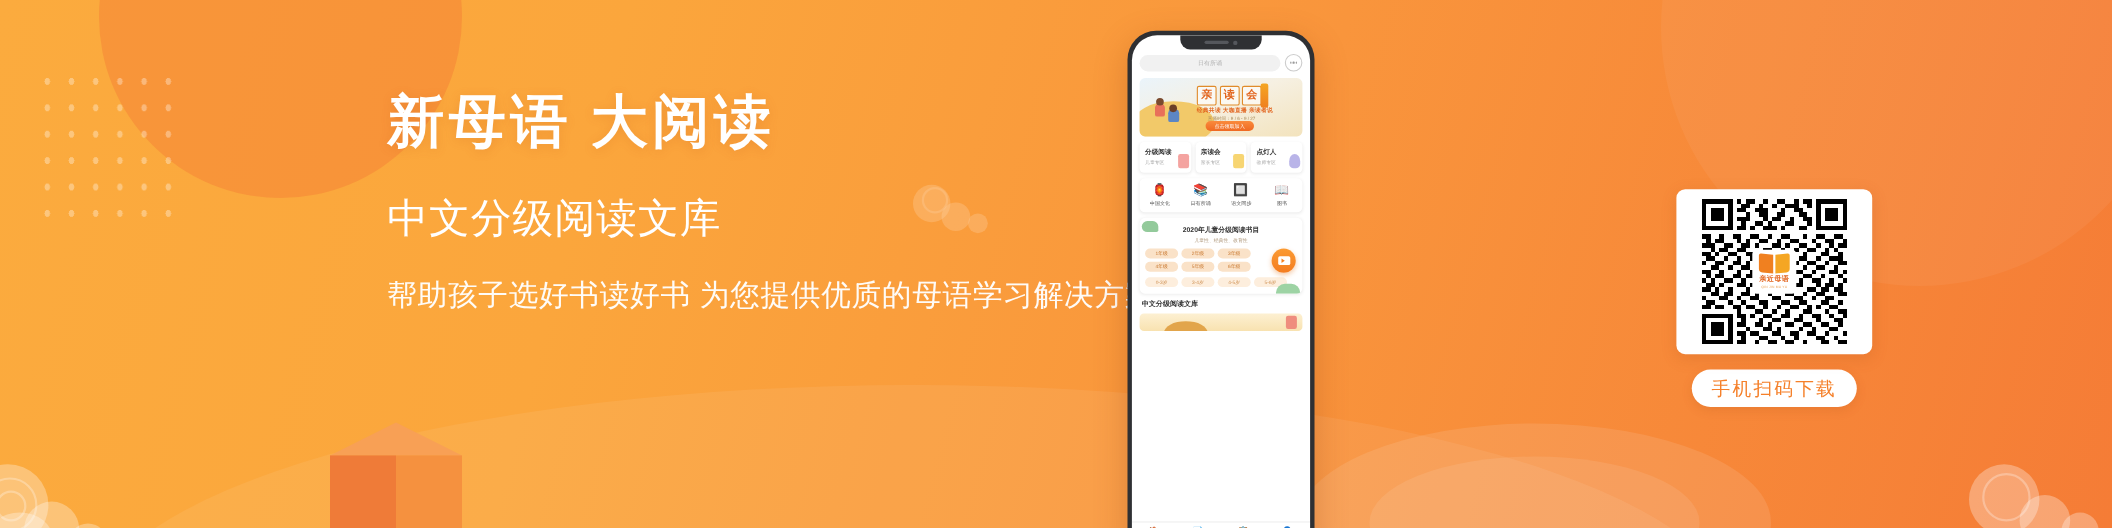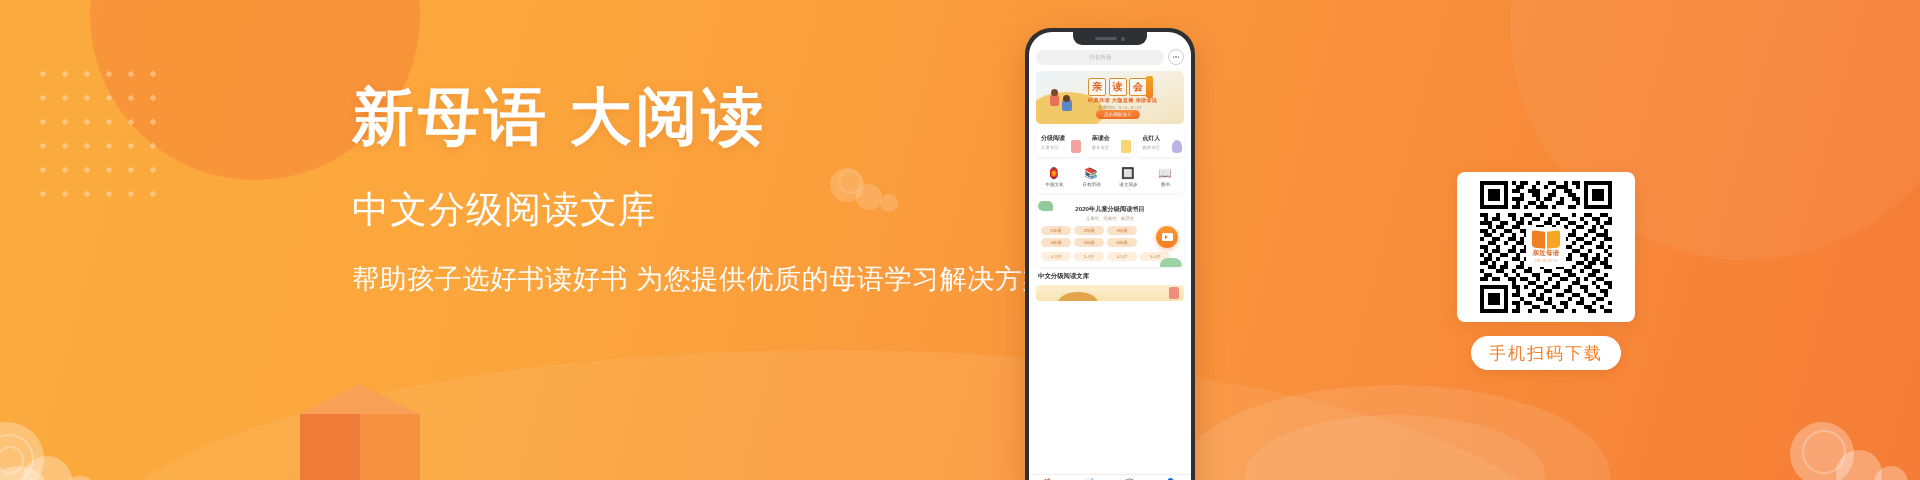--- a/index.html
+++ b/index.html
@@ -55,21 +55,21 @@
   .cloud i{position:absolute;border:2px solid rgba(255,255,255,.28);border-radius:50%;}
 
   .cloud-bl{bottom:-34px;left:-30px;width:200px;height:130px;}
   .cloud-br{bottom:-20px;left:1790px;width:190px;height:120px;}
   .cloud-mid{top:142px;left:830px;width:110px;height:70px;opacity:.55;}
 
   
   .copy{position:absolute;left:352px;top:84px;width:660px;}
   .headline{
     font-family:"Liberation Serif","DejaVu Serif",serif;
-    font-size:62px;line-height:1.08;color:#fff;font-weight:700;
+    font-size:52px;line-height:1.08;color:#fff;font-weight:700;
     letter-spacing:4px;white-space:nowrap;
     text-shadow:0 2px 10px rgba(190,80,20,.18);
   }
   .subtitle{
     margin-top:34px;font-size:37px;color:#fff;font-weight:400;letter-spacing:1px;
   }
   .tagline{
     margin-top:26px;font-size:27px;color:#fff;font-weight:300;letter-spacing:.6px;
     opacity:.97;white-space:nowrap;
   }
@@ -212,21 +212,21 @@
   .tabbar{
     position:absolute;left:0;bottom:0;width:100%;height:30px;background:#fff;
     border-top:.8px solid #eee;display:flex;align-items:flex-start;
     justify-content:space-around;padding-top:4px;box-sizing:border-box;
   }
   .tab{display:flex;flex-direction:column;align-items:center;gap:2px;width:30px;}
   .tab .g{font-size:9px;line-height:9px;color:#bdbdbd;}
   .tab.active .g,.tab.active .l{color:#f58220;}
 
   
-  .qrblock{position:absolute;left:1442px;top:172px;width:208px;}
+  .qrblock{position:absolute;left:1509px;top:172px;width:208px;}
   .qrcard{
     width:178px;height:150px;margin:0 auto;background:#fff;border-radius:8px;
     padding:9px;box-sizing:border-box;position:relative;
     box-shadow:0 4px 14px rgba(170,70,20,.18);
   }
   .qrimg{width:100%;height:100%;position:relative;}
   .qrlogo{
     position:absolute;left:50%;top:50%;transform:translate(-50%,-50%);
     width:40px;height:40px;border-radius:4px;background:#fff;
     display:flex;flex-direction:column;align-items:center;justify-content:center;gap:1px;

